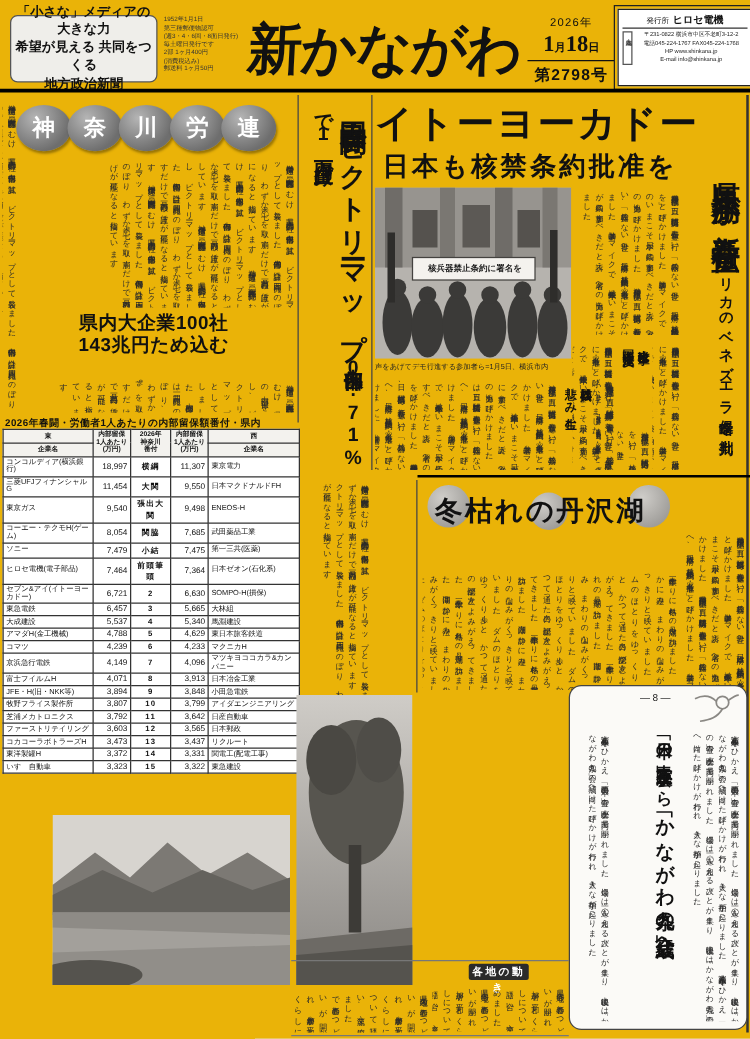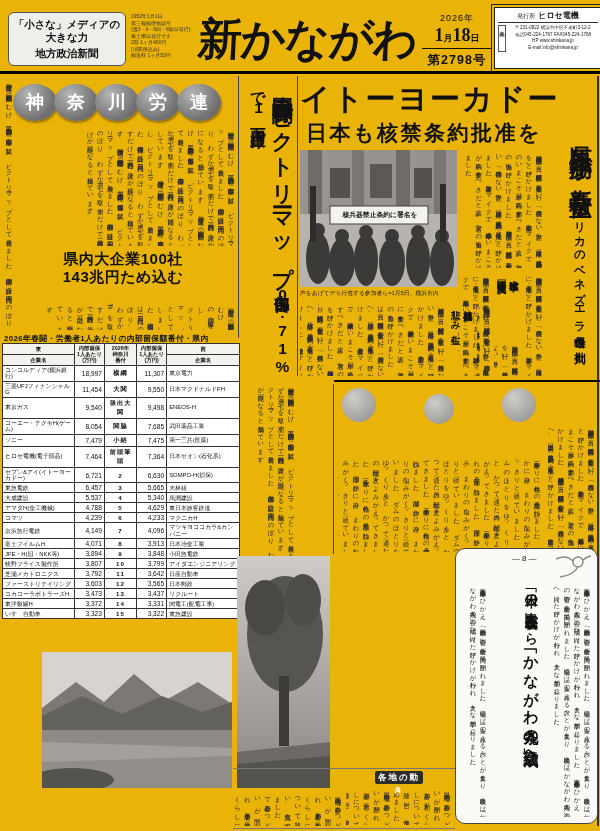--- a/index.html
+++ b/index.html
@@ -85,20 +85,21 @@
   .photo{display:block;}
   .banner-txt{font-weight:bold;}
 </style>
 </head>
 <body>
 
 <div class="pg">
 
   <div class="abs slogan-box" style="left:8px;top:12px;width:116px;height:52px;">
     <div>「小さな」メディアの大きな力</div>
+    <div>希望が見える 共同をつくる</div>
     <div>地方政治新聞</div>
   </div>
 
   <div class="abs small-print" style="left:131px;top:13px;width:64px;height:56px;">
       <div>1952年1月1日</div>
       <div>第三種郵便物認可</div>
       <div>(週3・4・6回・8面日発行)</div>
       <div>毎土曜日発行です</div>
       <div>2部 1ヶ月400円</div>
       <div>(消費税込み)</div>
@@ -383,20 +384,21 @@
   </div>
   <div class="abs vt body-txt" style="left:548px;top:424px;width:48px;height:126px;">神奈川県原水協は五日、横浜駅西口で新春宣伝を行い、「核兵器のない世界へ、日本政府は核兵器禁止条約に署名・批准を」と呼びかけました。参加者はマイクで、被爆八十年のいまこそ日本が条約に参加すべきだと訴え、署名への協力を呼びかけました。 神奈川県原水協は五日、横浜駅西口で新春宣伝を行い、「核兵器のない世界へ、日本政府は核兵器禁止条約に署名・批准を」と呼びかけました。参加者はマイクで、被爆八十年のいまこそ日本が条約に参加すべきだと訴え、署名への協力を呼びかけました。 </div>
 
   <div class="abs rule-h" style="left:334px;top:380px;width:266px;height:2px;"></div>
   <div class="abs rule-v" style="left:333px;top:384px;width:1px;height:170px;background:#444;"></div>
 
   <div class="abs" style="left:340px;top:392px;width:202px;height:36px;">
     <div class="tz-circle" style="left:2px;top:-4px;width:34px;height:34px;"></div>
     <div class="tz-circle" style="left:84px;top:2px;width:30px;height:30px;"></div>
     <div class="tz-circle" style="left:162px;top:-4px;width:34px;height:34px;"></div>
+    <div class="tz-head abs" style="left:8px;top:2px;">冬枯れの丹沢湖</div>
   </div>
   <div class="abs vt body-txt" style="left:338px;top:456px;width:204px;height:96px;">三十数年ぶりに冬枯れの丹沢湖を訪ねました。湖面は静かに澄み、まわりの山なみがくっきりと映っていました。ダムのほとりをゆっくり歩くと、かつて通った日々の記憶が次々とよみがえってきました。 三十数年ぶりに冬枯れの丹沢湖を訪ねました。湖面は静かに澄み、まわりの山なみがくっきりと映っていました。ダムのほとりをゆっくり歩くと、かつて通った日々の記憶が次々とよみがえってきました。 三十数年ぶりに冬枯れの丹沢湖を訪ねました。湖面は静かに澄み、まわりの山なみがくっきりと映っていました。ダムのほとりをゆっくり歩くと、かつて通った日々の記憶が次々とよみがえってきました。 三十数年ぶりに冬枯れの丹沢湖を訪ねました。湖面は静かに澄み、まわりの山なみがくっきりと映っていました。ダムのほとりをゆっくり歩くと、かつて通った日々の記憶が次々とよみがえってきました。 </div>
 
   <div class="abs" style="left:237px;top:556px;width:93px;height:232px;">
     <svg class="photo" width="93" height="232" viewBox="0 0 93 232">
       <defs>
         <linearGradient id="tg" x1="0" y1="0" x2="0" y2="1">
           <stop offset="0" stop-color="#cfccc7"></stop>
             <stop offset="1" stop-color="#8b8884"></stop>
         </linearGradient>

